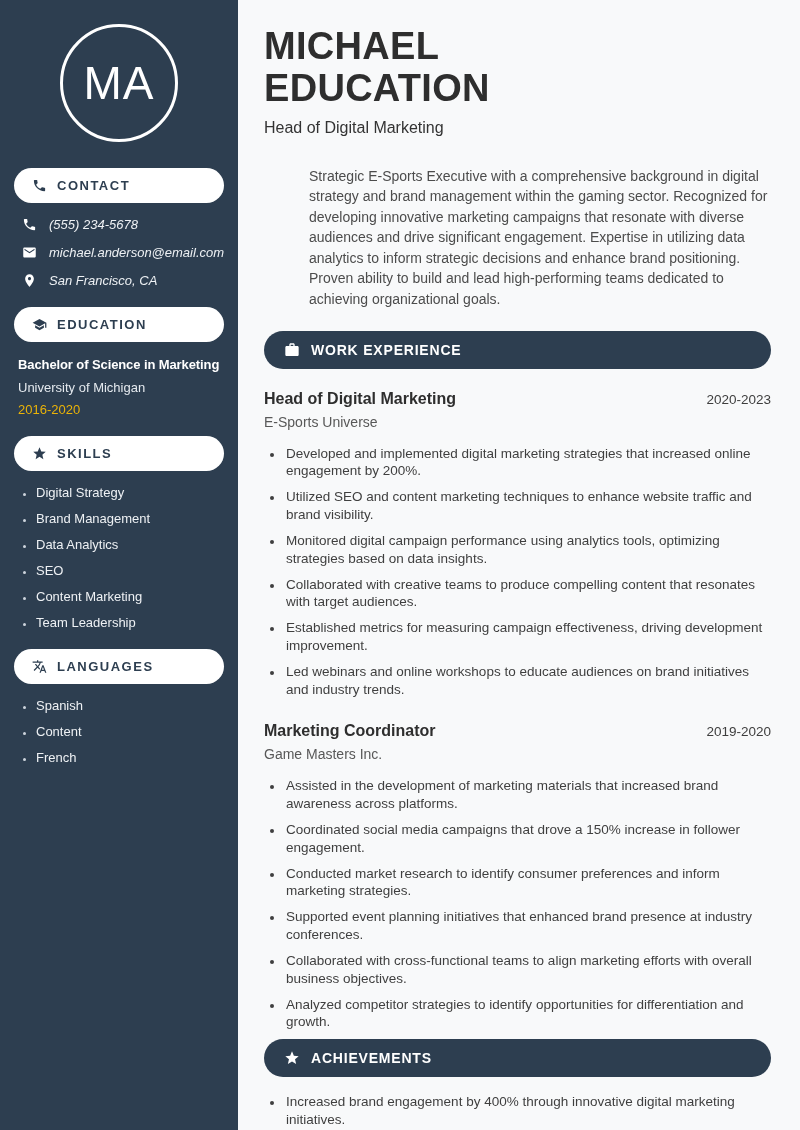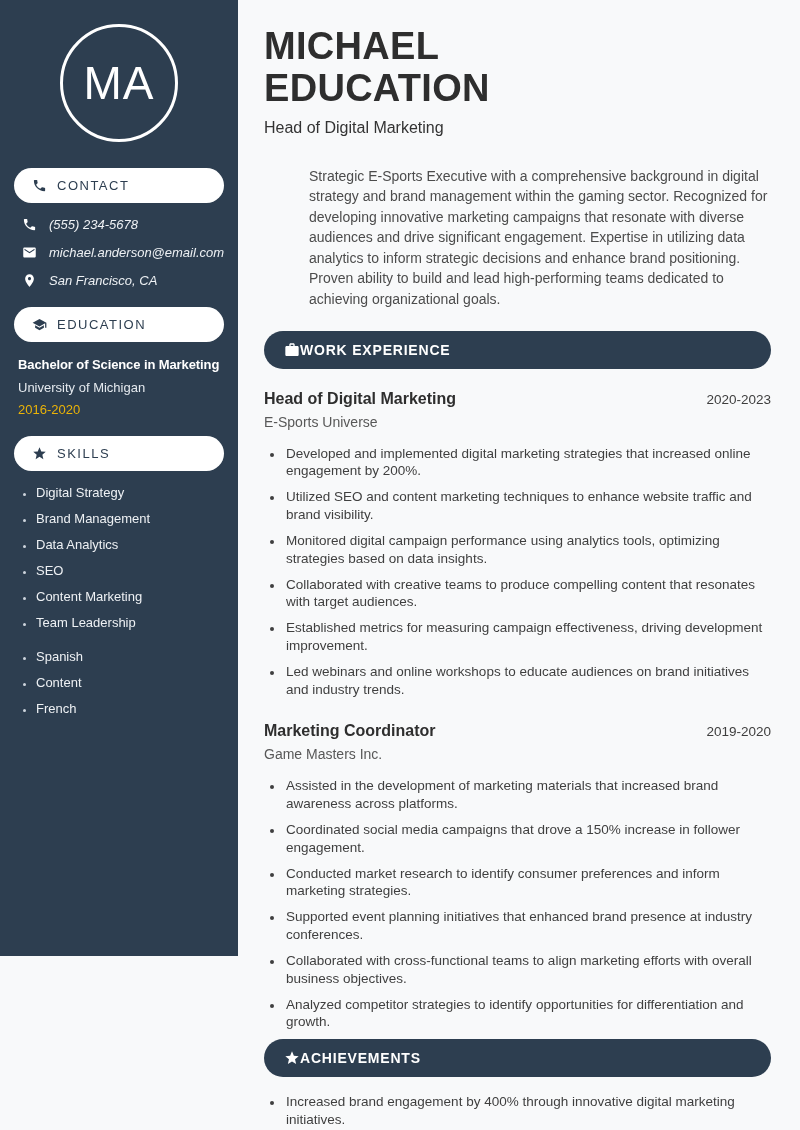--- a/index.html
+++ b/index.html
@@ -6,38 +6,38 @@
   html,body { width:800px; height:1130px; overflow:hidden; }
   body {
     display:flex;
     font-family:"Liberation Sans", sans-serif;
     background:#f8f9fa;
     color:#3f3f3f;
   }
 
   
   .sidebar {
-    width:238px; min-width:238px; height:956px;
+    width:238px; min-width:238px; height:1130px;
     background:#2d3e50;
     padding:24px 14px 0 14px;
     color:#eef1f4;
   }
   .avatar {
     width:118px; height:118px;
     border:3px solid #ffffff; border-radius:50%;
     margin:0 auto 26px auto;
     display:flex; align-items:center; justify-content:center;
     font-size:46px; font-weight:500; letter-spacing:1px; color:#ffffff;
   }
   .side-pill {
     background:#ffffff; color:#2d3e50;
     border-radius:18px; height:35px;
     display:flex; align-items:center; gap:10px;
     padding:0 12px 0 18px;
-    font-weight:400; font-size:13px; letter-spacing:1.5px;
+    font-weight:700; font-size:13px; letter-spacing:1.5px;
   }
   .side-pill svg { width:15px; height:15px; flex:0 0 auto; }
   .contact-rows { margin-top:14px; }
   .contact-row {
     display:flex; align-items:center; gap:12px;
     padding-left:8px; margin-bottom:13px;
     font-size:13px; color:#eef1f4;font-style:italic;
   }
   .contact-row svg { width:15px; height:15px; flex:0 0 auto; fill:#ffffff; }
   .side-section { margin-top:19px; }
@@ -55,21 +55,21 @@
     font-size:38px; font-weight:700; line-height:1.1;
     color:#2e2e2e; letter-spacing:0.3px;
   }
   .job-subtitle { margin-top:9px; font-size:16px; color:#333333; }
   .summary { margin-top:29px; font-size:14px; line-height:1.47; color:#4c4c4c;margin-left:45px; }
 
   .section-pill {
     margin-top:21px;
     background:#2d3e50; color:#ffffff;
     border-radius:19px; height:38px;
-    display:flex; align-items:center; 
+    display:flex; align-items:center; gap:11px;
     padding:0 20px;
     font-size:14px; font-weight:700; letter-spacing:0.8px;
   }
   .section-pill svg { width:16px; height:16px; fill:#ffffff; flex:0 0 auto; }
 
   .job { margin-top:21px; }
   .job + .job { margin-top:24px; }
   .job-head { display:flex; justify-content:space-between; align-items:baseline; }
   .job-title { font-size:16px; font-weight:700; color:#2e2e2e; }
   .job-dates { font-size:13.5px; color:#3e3e3e; }
@@ -149,20 +149,26 @@
     <li>Digital Strategy</li>
         <li>Brand Management</li>
         <li>Data Analytics</li>
         <li>SEO</li>
         <li>Content Marketing</li>
         <li>Team Leadership</li>
       </ul>
   </div>
 
   <div class="side-section">
+    <div class="side-pill">
+      <svg viewBox="0 0 24 24" fill="#2d3e50">
+          <path d="M12.87 15.07l-2.54-2.51.03-.03c1.74-1.94 2.98-4.17 3.71-6.53H17V4h-7V2H8v2H1v1.99h11.17C11.5 7.92 10.44 9.75 9 11.35 8.07 10.32 7.3 9.19 6.69 8h-2c.73 1.63 1.73 3.17 2.98 4.56l-5.09 5.02L4 19l5-5 3.11 3.11.76-2.04zM18.5 10h-2L12 22h2l1.12-3h4.75L21 22h2l-4.5-12zm-2.62 7l1.62-4.33L19.12 17h-3.24z"></path>
+        </svg>
+      <span>LANGUAGES</span>
+    </div>
     <ul class="side-list">
 
     <li>Spanish</li>
         <li>Content</li>
         <li>French</li>
       </ul>
   </div>
 
 </aside>
 

